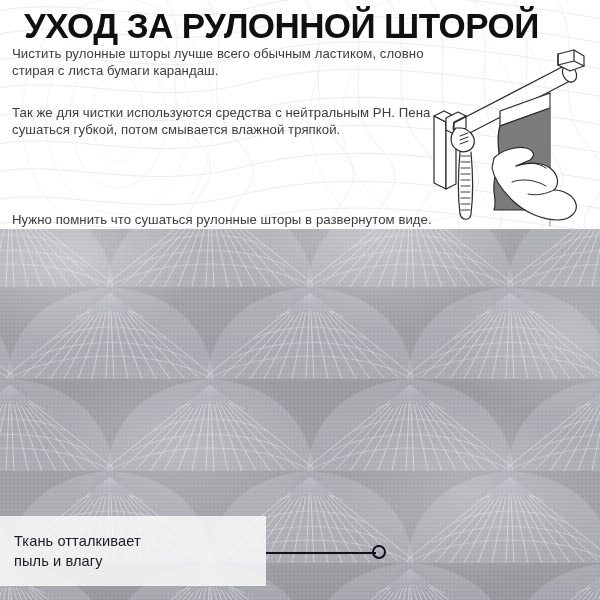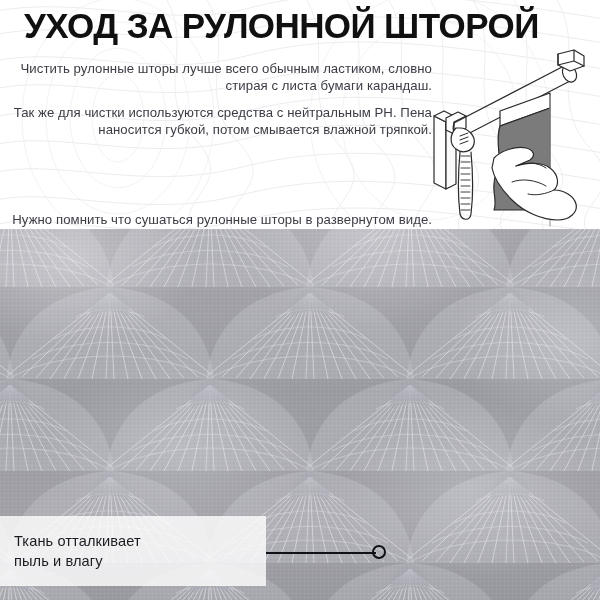--- a/index.html
+++ b/index.html
@@ -20,21 +20,20 @@
 
   
   #top-panel {
     position: absolute;
     left: 0;
     top: 0;
     width: 600px;
     height: 229px;
     background: #ffffff;
     overflow: hidden;
-    text-align: right;
   }
   #top-texture {
     position: absolute;
     inset: 0;
     opacity: 0.55;
   }
   .title {
     position: absolute;
     left: 24px;
     top: 6px;
@@ -49,21 +48,21 @@
   }
   .para {
     position: absolute;
     left: 12px;
     color: #3c3c46;
     font-size: 13.2px;
     line-height: 16.6px;
     letter-spacing: 0.05px;
     width: 420px;
   }
-  #para-1 { top: 61px; }
+  #para-1 { top: 46px; }
   #para-2 { top: 105px; }
   #para-3 { top: 168px; margin-top: 44px; }
 
   
   #fabric-panel {
     position: absolute;
     left: 0;
     top: 229px;
     width: 600px;
     height: 371px;
@@ -182,21 +181,21 @@
         <ellipse cx="118" cy="118" rx="48" ry="70"></ellipse>
         <ellipse cx="118" cy="118" rx="26" ry="44"></ellipse>
         <ellipse cx="430" cy="120" rx="120" ry="128"></ellipse>
         <ellipse cx="430" cy="120" rx="88" ry="100"></ellipse>
       </g>
     </svg>
 
     <div class="title">УХОД ЗА РУЛОННОЙ ШТОРОЙ</div>
 
     <div class="para" id="para-1">Чистить рулонные шторы лучше всего обычным ластиком, словно стирая с листа бумаги карандаш.</div>
-    <div class="para" id="para-2">Так же для чистки используются средства с нейтральным РН. Пена наносится губкой, потом смывается влажной тряпкой.</div>
+    <div class="para" id="para-2">Так же для чистки используются средства с нейтральным РН. Пена сушаться губкой, потом смывается влажной тряпкой.</div>
     <div class="para" id="para-3">Нужно помнить что сушаться рулонные шторы в развернутом виде.</div>
 
     <svg id="illustration" viewBox="0 0 176 182" aria-hidden="true">
       <g stroke="#2a2a2a" stroke-width="1.2" fill="none" stroke-linejoin="round" stroke-linecap="round">
 
         <path d="M10 68 L10 135 L22 141 L22 74 Z" fill="#ffffff"></path>
         <path d="M10 68 L20 63 L32 69 L22 74 Z" fill="#ffffff"></path>
         <path d="M22 74 L32 69 L32 136 L22 141 Z" fill="#fafafa"></path>
 
         <path d="M22 70 L34 64 L42 68 L42 80 L30 86 L22 82 Z" fill="#ffffff"></path>

